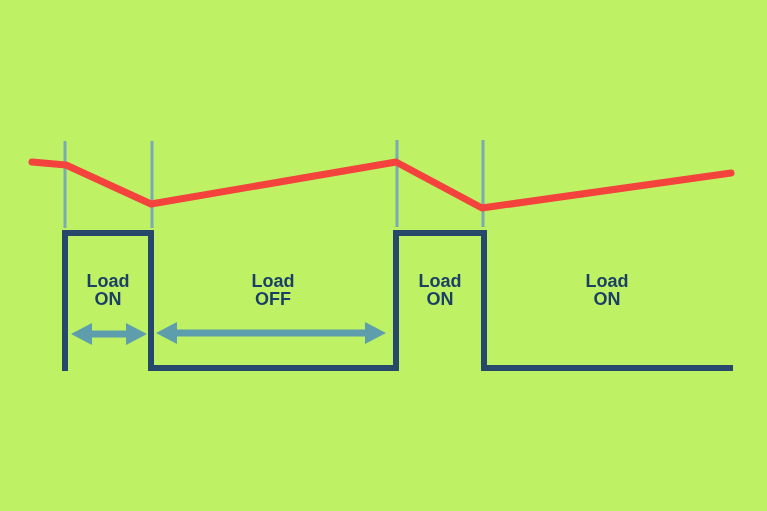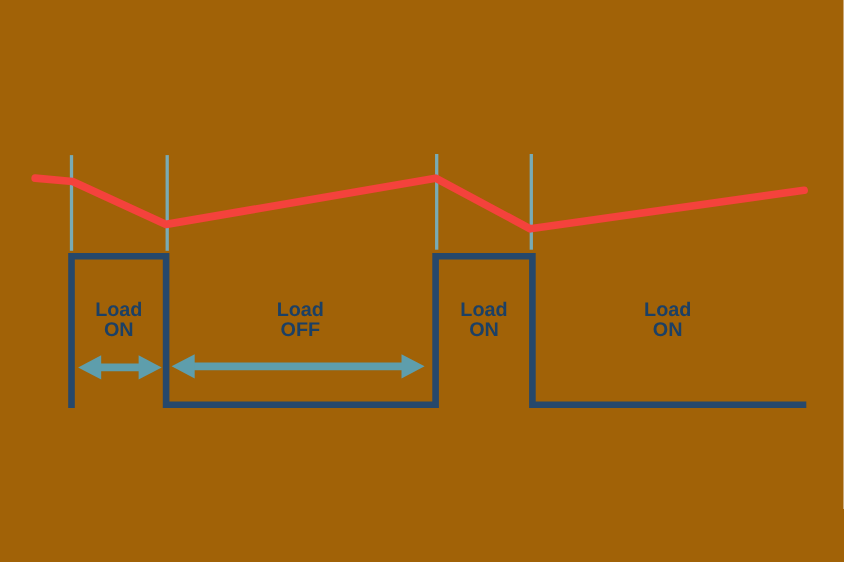--- a/index.html
+++ b/index.html
@@ -5,21 +5,21 @@
   html, body {
     margin: 0;
     padding: 0;
     background: #ffffff;
     font-family: "Liberation Sans", sans-serif;
   }
   .page {
     position: relative;
     width: 767px;
     height: 511px;
-    background: #a16207;
+    background: #bef264;
     overflow: hidden;
   }
   svg.diagram {
     display: block;
     width: 767px;
     height: 511px;
   }
   svg.diagram text {
     font-family: "Liberation Sans", sans-serif;
     font-weight: 700;

